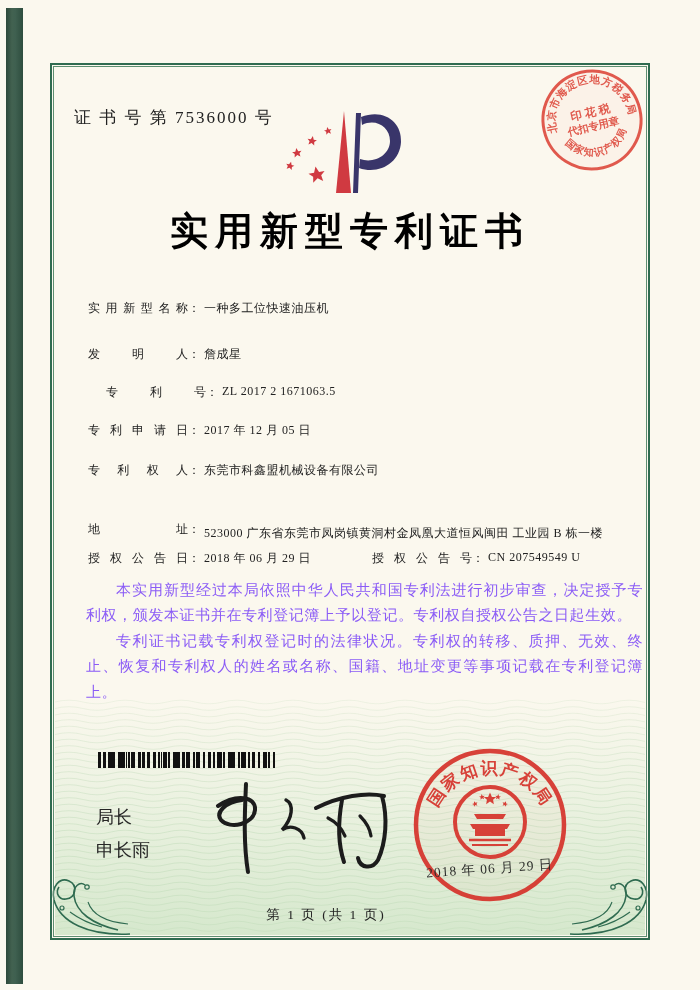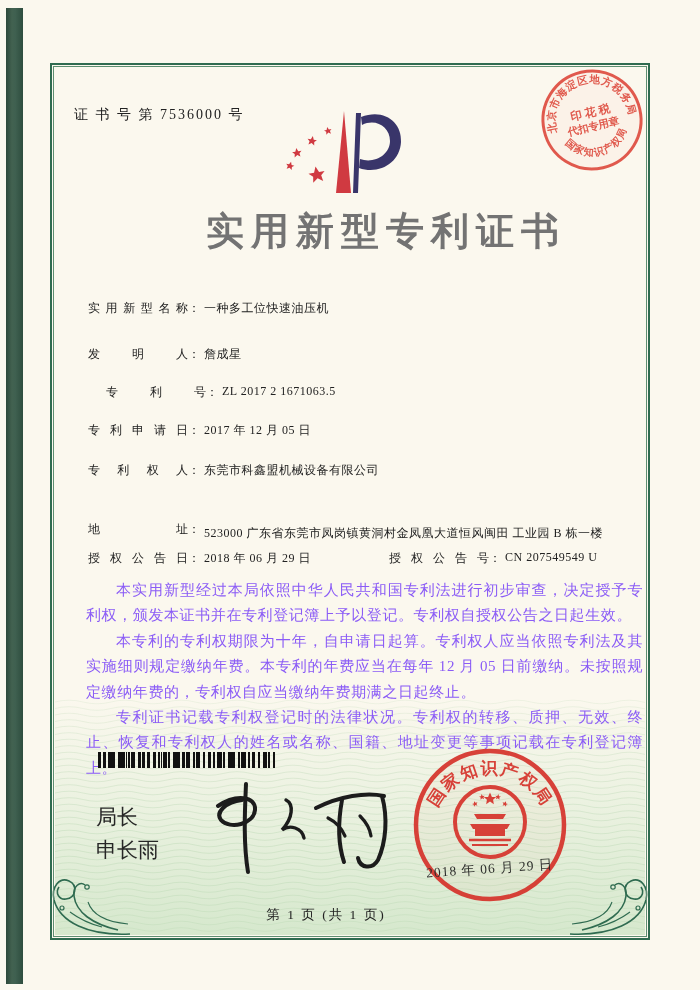--- a/index.html
+++ b/index.html
@@ -29,54 +29,54 @@
     border:1px solid #5d8e71;
   }
 
   .waves-wrap { left:55px; top:698px; width:590px; height:237px; z-index:1; }
   .tint {
     left:55px; top:698px; width:590px; height:237px; z-index:2;
     background:linear-gradient(180deg, rgba(224,239,219,0) 0%, rgba(216,234,208,0.45) 45%, rgba(207,229,199,0.85) 100%);
   }
 
   .cert-no {
-    left:74px; top:106px; font-size:14px; letter-spacing:2px; color:#222; z-index:6;
+    left:74px; top:106px; font-size:17px; letter-spacing:2px; color:#222; z-index:6;
   }
 
   .title {
     left:50px; top:206px; width:600px; text-align:center;
-    font-size:38px; font-weight:bold; letter-spacing:7px; color:#737373; z-index:6;margin-left:36px;
+    font-size:38px; font-weight:bold; letter-spacing:7px; color:#000000; z-index:6;
   }
 
   .rows { z-index:6; }
   .row { position:absolute; left:88px; font-size:12px; color:#222; white-space:nowrap; }
   .row .lbl {
     display:inline-block; width:100px; text-align:justify; text-align-last:justify;
     -moz-text-align-last:justify; vertical-align:top;
   }
   .row .colon { display:inline-block; width:16px; vertical-align:top; }
   .row .val { display:inline-block; vertical-align:top; letter-spacing:0.5px; }
   .row .val.wrap { white-space:normal; width:452px; line-height:24px; }
-  .pair2 { position:absolute; left:284px; top:0; white-space:nowrap;margin-left:17px; }
+  .pair2 { position:absolute; left:284px; top:0; white-space:nowrap; }
 
   .paras { left:86px; top:578px; width:557px; z-index:6; }
   .paras p {
     font-size:15px; line-height:25.4px; text-align:justify; text-indent:2em;
     letter-spacing:0.6px; color:#8b5cf6;
   }
 
   .barcode {
     left:98px; top:752px; width:177px; height:16px; z-index:6;
     background:
       repeating-linear-gradient(90deg,#111 0 2px,transparent 2px 5px),
       repeating-linear-gradient(90deg,#111 0 1px,transparent 1px 7px),
       repeating-linear-gradient(90deg,#111 0 3px,transparent 3px 11px);
   }
 
-  .signer { left:96px; top:801px; font-size:21px; line-height:33px; color:#262626; z-index:6; }
+  .signer { left:96px; top:801px; font-size:18px; line-height:33px; color:#262626; z-index:6; }
 
   .sig-svg { left:190px; top:772px; z-index:6; }
   .seal-svg { left:405px; top:740px; z-index:7; opacity:0.93; }
   .stamp-svg { left:530px; top:58px; z-index:7; transform:rotate(-13deg); opacity:0.88; }
   .logo-svg { left:268px; top:105px; z-index:6; }
   .flourish { z-index:4; }
 
   .footer {
     left:50px; top:906px; width:552px; text-align:center;
     font-size:13.5px; letter-spacing:2px; color:#222; z-index:6;
@@ -202,21 +202,20 @@
   <div class="row" style="top:550px;">
     <span class="lbl">授权公告日</span><span class="colon">：</span><span class="val">2018 年 06 月 29 日</span>
     <span class="pair2">
       <span class="lbl">授权公告号</span><span class="colon">：</span><span class="val">CN 207549549 U</span>
     </span>
   </div>
 </div>
 
 <div class="abs paras">
   <p>本实用新型经过本局依照中华人民共和国专利法进行初步审查，决定授予专利权，颁发本证书并在专利登记簿上予以登记。专利权自授权公告之日起生效。</p>
-  <p>本专利的专利权期限为十年，自申请日起算。专利权人应当依照专利法及其实施细则规定缴纳年费。本专利的年费应当在每年 12 月 05 日前缴纳。未按照规定缴纳年费的，专利权自应当缴纳年费期满之日起终止。</p>
   <p>专利证书记载专利权登记时的法律状况。专利权的转移、质押、无效、终止、恢复和专利权人的姓名或名称、国籍、地址变更等事项记载在专利登记簿上。</p>
 </div>
 
 <div class="abs barcode"></div>
 
 <div class="abs signer">
   <div>局长</div>
   <div>申长雨</div>
 </div>
 

